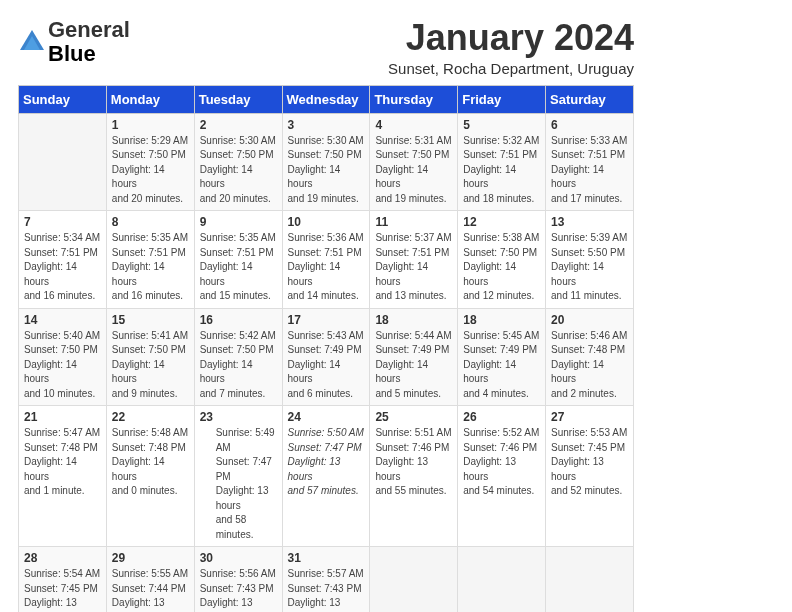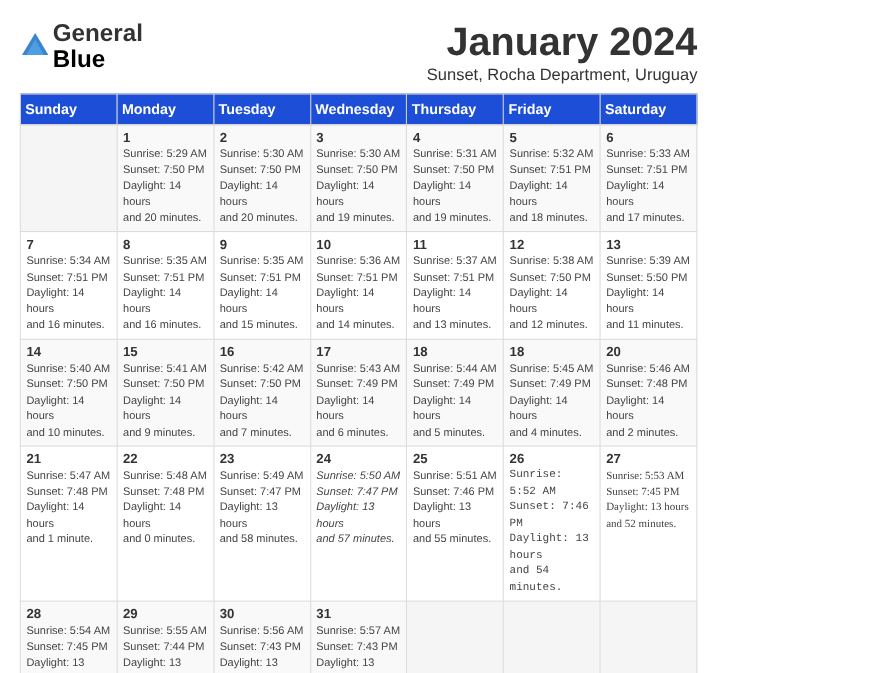--- a/index.html
+++ b/index.html
@@ -283,49 +283,49 @@
           </td>
           <td>
             <div class="day-number">22</div>
             <div class="day-content" style="white-space: pre-line;">Sunrise: 5:48 AM
 Sunset: 7:48 PM
 Daylight: 14 hours
 and 0 minutes.</div>
           </td>
           <td>
             <div class="day-number">23</div>
-            <div class="day-content" style="white-space: pre-line;">Sunrise: 5:49 AM
+            <div class="day-content" style="white-space: pre-line; margin-left: 16px;">Sunrise: 5:49 AM
 Sunset: 7:47 PM
 Daylight: 13 hours
 and 58 minutes.</div>
           </td>
           <td>
             <div class="day-number">24</div>
             <div class="day-content" style="white-space: pre-line; font-style: italic;">Sunrise: 5:50 AM
 Sunset: 7:47 PM
 Daylight: 13 hours
 and 57 minutes.</div>
           </td>
           <td>
             <div class="day-number">25</div>
             <div class="day-content" style="white-space: pre-line;">Sunrise: 5:51 AM
 Sunset: 7:46 PM
 Daylight: 13 hours
 and 55 minutes.</div>
           </td>
           <td>
             <div class="day-number">26</div>
-            <div class="day-content" style="white-space: pre-line; font-family: Liberation Mono, monospace;">Sunrise: 5:52 AM
+            <div class="day-content" style="white-space: pre-line;">Sunrise: 5:52 AM
 Sunset: 7:46 PM
 Daylight: 13 hours
 and 54 minutes.</div>
           </td>
           <td>
             <div class="day-number">27</div>
-            <div class="day-content" style="white-space: pre-line; font-family: Liberation Serif, serif;">Sunrise: 5:53 AM
+            <div class="day-content" style="white-space: pre-line;">Sunrise: 5:53 AM
 Sunset: 7:45 PM
 Daylight: 13 hours
 and 52 minutes.</div>
           </td>
         </tr>
         <tr>
           <td>
             <div class="day-number">28</div>
             <div class="day-content" style="white-space: pre-line;">Sunrise: 5:54 AM
 Sunset: 7:45 PM

